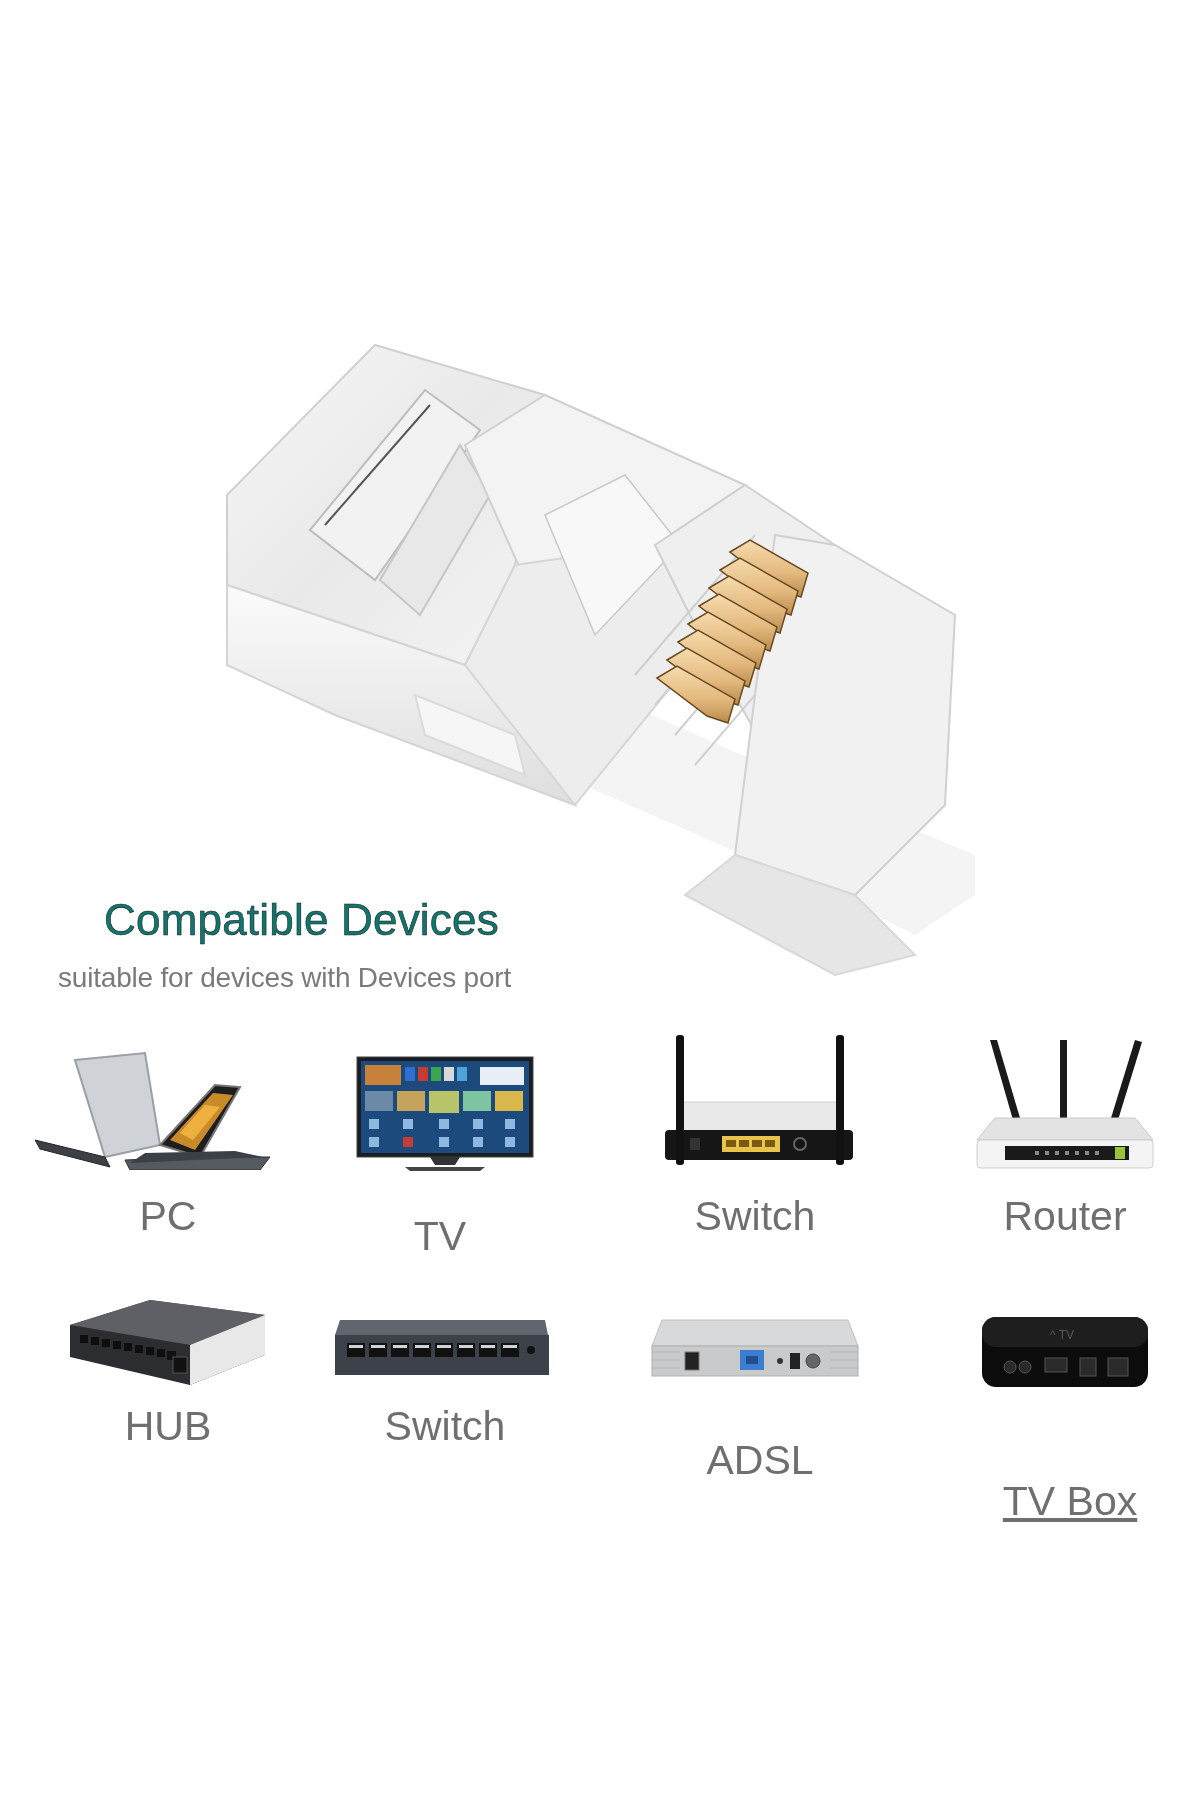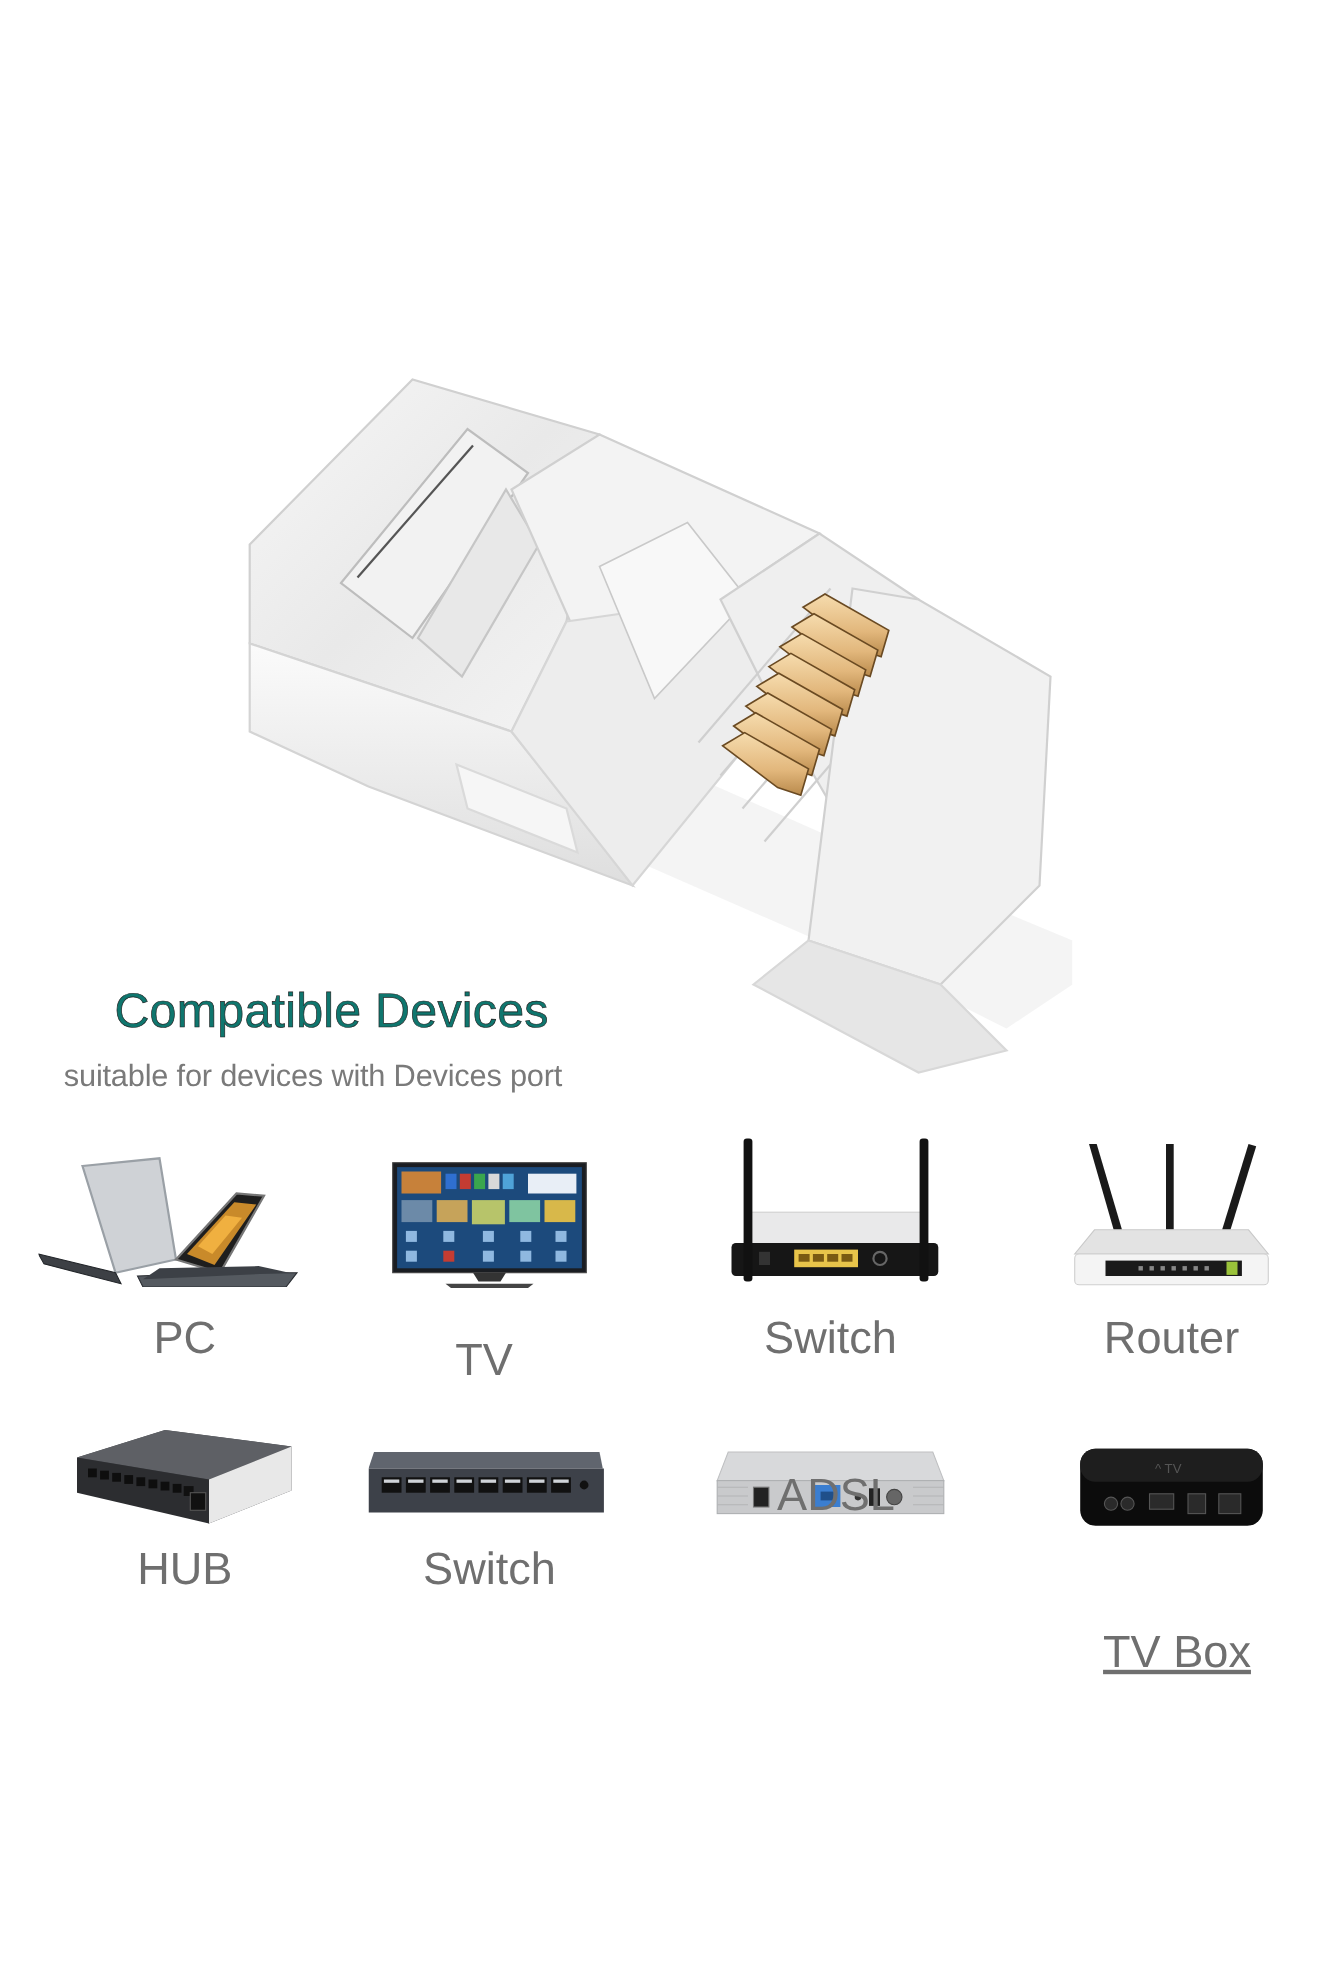--- a/index.html
+++ b/index.html
@@ -229,21 +229,21 @@
           <line x1="180" y1="50" x2="208" y2="50"></line>
         </g>
       <rect x="35" y="34" width="14" height="18" fill="#222" stroke="#777"></rect>
       <rect x="90" y="32" width="24" height="20" fill="#3b7ed0"></rect>
       <rect x="96" y="38" width="12" height="8" fill="#1f4f8a"></rect>
       <circle cx="130" cy="43" r="3" fill="#333"></circle>
       <rect x="140" y="35" width="10" height="16" fill="#222"></rect>
       <circle cx="163" cy="43" r="7" fill="#666" stroke="#444"></circle>
     </svg>
   </div>
-  <div class="device-label" style="left:760px; top:1336px;">ADSL</div>
+  <div class="device-label" style="left:760px; top:1437px;">ADSL</div>
 
   <div class="device-img" style="left:980px; top:1312px;">
     <svg width="170" height="80" viewBox="0 0 170 80">
       <rect x="2" y="5" width="166" height="70" rx="14" fill="#0c0c0c"></rect>
       <rect x="2" y="5" width="166" height="30" rx="14" fill="#1e1e1e"></rect>
       <text x="70" y="27" font-size="12" fill="#555" font-family="Liberation Sans, sans-serif">^ TV</text>
       <circle cx="30" cy="55" r="6" fill="#2a2a2a" stroke="#555"></circle>
       <circle cx="45" cy="55" r="6" fill="#2a2a2a" stroke="#555"></circle>
       <rect x="65" y="46" width="22" height="14" fill="#2a2a2a" stroke="#555"></rect>
       <rect x="100" y="46" width="16" height="18" fill="#2a2a2a" stroke="#555"></rect>

